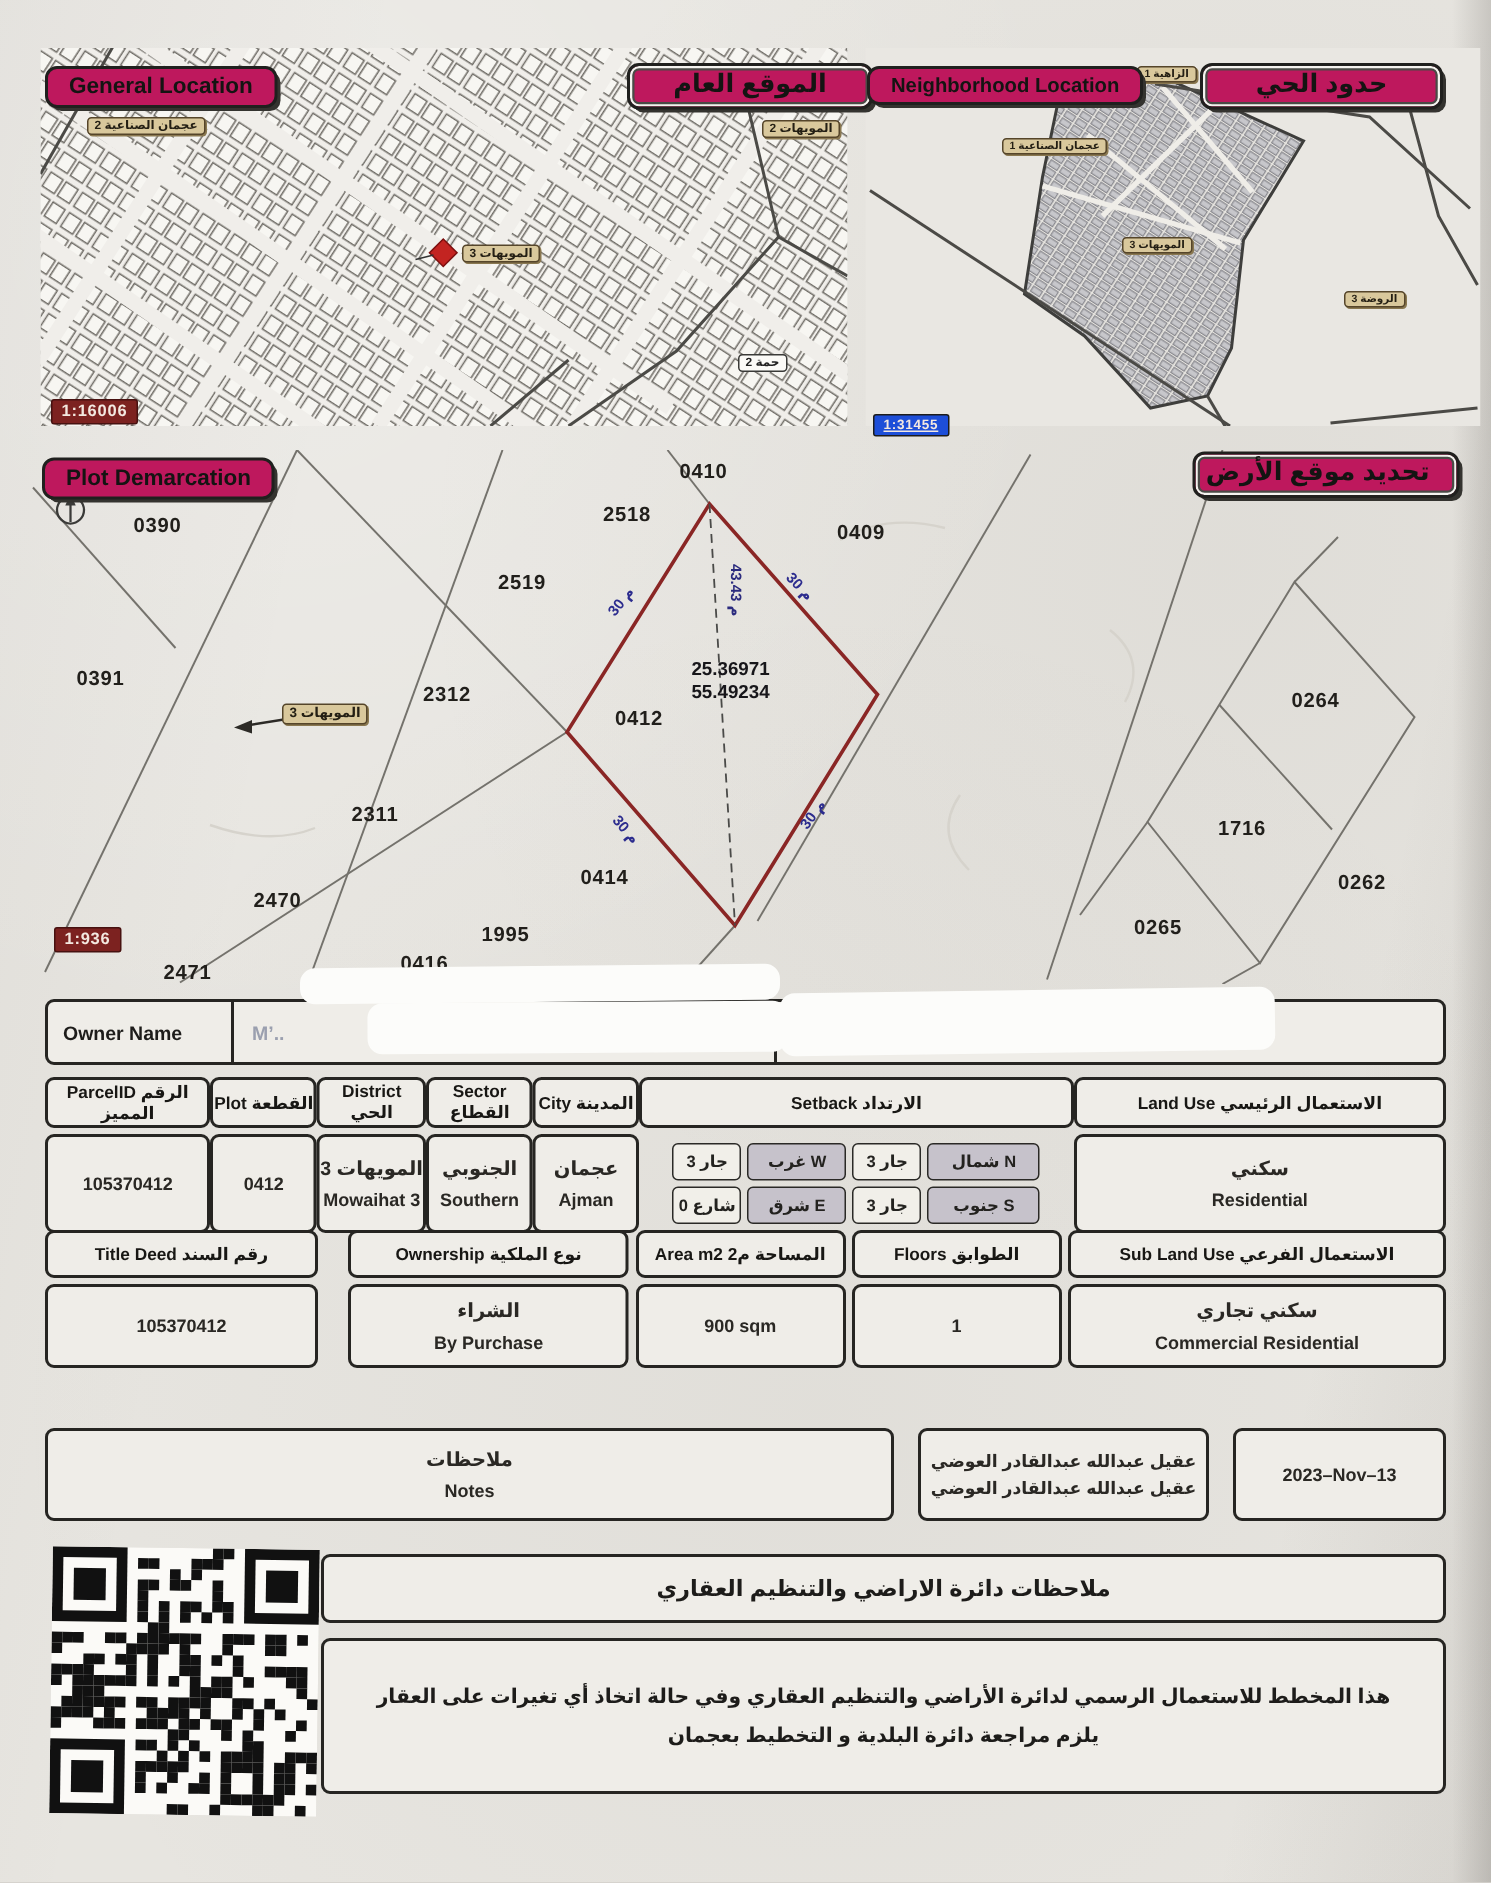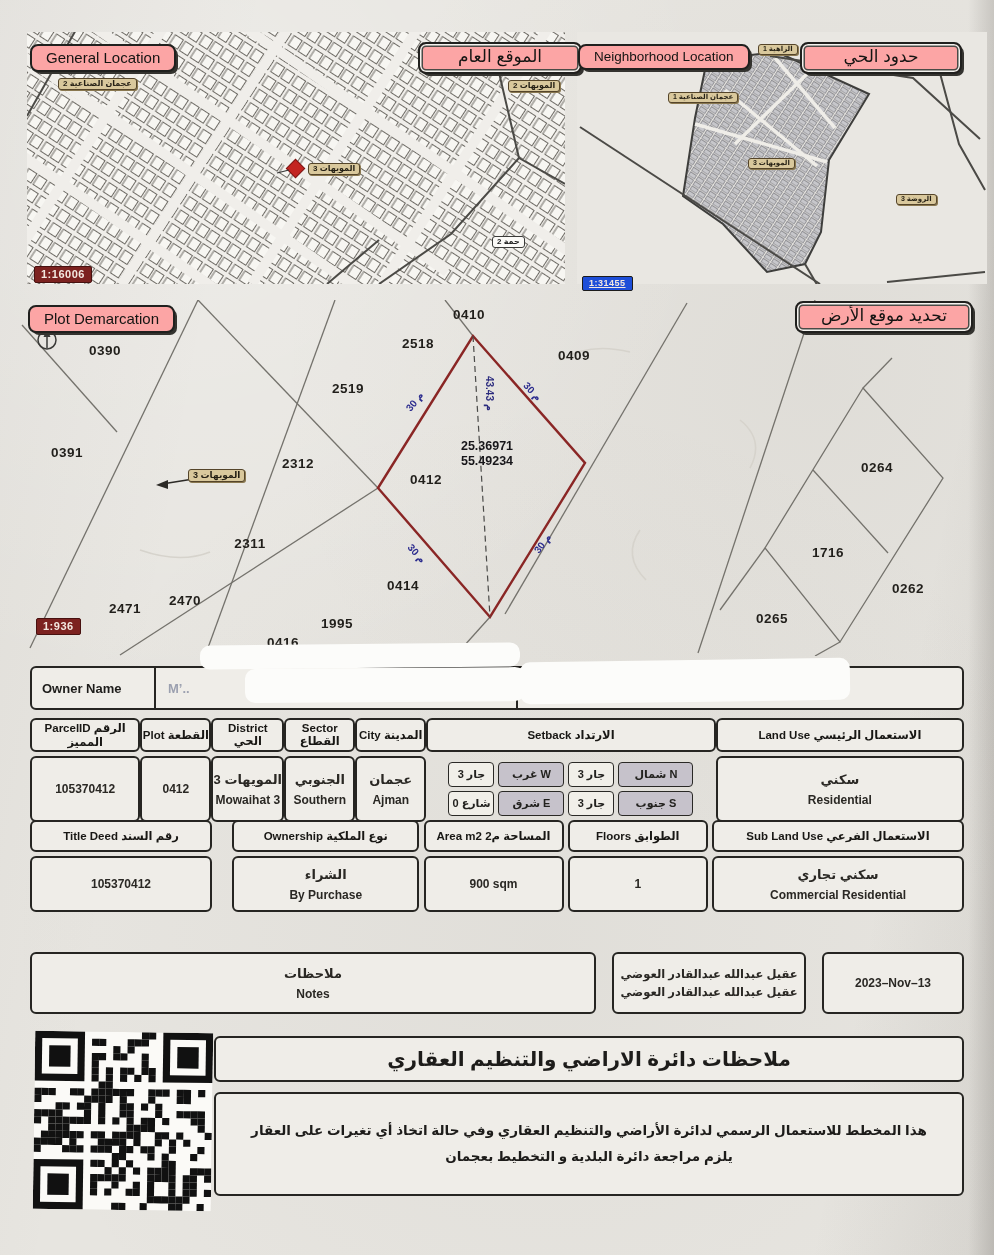--- a/index.html
+++ b/index.html
@@ -8,22 +8,22 @@
   .page::before{content:"";position:absolute;inset:0;pointer-events:none;
     background:
       radial-gradient(circle at 18% 12%, rgba(255,255,255,.25), transparent 40%),
       radial-gradient(circle at 82% 30%, rgba(120,115,105,.07), transparent 45%),
       radial-gradient(circle at 55% 75%, rgba(120,115,105,.06), transparent 50%),
       linear-gradient(100deg, rgba(90,85,78,.05), transparent 22%, transparent 85%, rgba(90,85,78,.12));}
   .page::after{content:"";position:absolute;top:0;right:0;width:26px;height:100%;pointer-events:none;
     background:linear-gradient(to right, transparent, rgba(70,65,60,.18));}
   .abs{position:absolute;}
   
-  .tbox{position:absolute;background:#fca5a5;border:2px solid #20201e;border-radius:8px;
-    box-shadow:3px 3px 0 -1px #34332f;padding:3px 14px 4px;font-weight:normal;font-size:15px;color:#141412;
+  .tbox{position:absolute;background:#be185d;border:2px solid #20201e;border-radius:8px;
+    box-shadow:3px 3px 0 -1px #34332f;padding:3px 14px 4px;font-weight:bold;font-size:15px;color:#141412;
     white-space:nowrap;z-index:6;}
   .tbox.ar{font-size:17px;padding:2px 18px 5px;box-shadow:3px 3px 0 -1px #34332f, inset 0 0 0 1.5px #f4f3ef, inset 0 0 0 3px #4a4a46;}
   
   .tag{position:absolute;background:#d9c89c;border:1px solid #55452a;border-radius:3px;
     font-size:8px;font-weight:bold;color:#241f14;padding:0 4px 1px;white-space:nowrap;
     box-shadow:1px 1px 0 #8a7850;z-index:5;}
   .tag.white{background:#fbfaf7;border-color:#3a3a38;box-shadow:none;color:#222;}
   .scale{position:absolute;background:#7c2220;color:#f3e8e0;font-weight:bold;font-size:11px;
     padding:1px 6px 2px;border-radius:2px;border:1px solid #471110;z-index:5;letter-spacing:.5px;}
   .scale.dark{background:#1d4ed8;border-color:#1c1c1c;text-decoration:underline;}
@@ -51,21 +51,21 @@
   .coords{position:absolute;transform:translate(-50%,-50%);font-size:12.5px;font-weight:bold;color:#17161a;z-index:4;}
   .wout{position:absolute;background:#fcfcfa;border-radius:10px;z-index:7;}
   .ownrow{position:absolute;left:30px;top:666px;width:934px;height:44px;display:flex;align-items:stretch;z-index:3;}
   .ownrow .lbl{width:112px;border-right:2px solid #262522;display:flex;align-items:center;padding-left:10px;
     font-size:13px;font-weight:bold;}
   .ownrow .val{flex:1;display:flex;align-items:center;padding-left:12px;}
   .ownrow .arlbl{width:430px;border-left:2px solid #262522;display:flex;align-items:center;
     justify-content:flex-end;padding-right:14px;font-size:16px;font-weight:bold;}
   .mrem{color:#8d93a6;font-size:13px;font-weight:bold;position:relative;z-index:9;opacity:.85;}
   .footerhead{position:absolute;left:214px;top:1036px;width:750px;height:46px;display:flex;
-    align-items:center;justify-content:center;font-size:20px;font-weight:bold;z-index:3;}
+    align-items:center;justify-content:center;font-size:15px;font-weight:bold;z-index:3;}
   .footerbody{position:absolute;left:214px;top:1092px;width:750px;height:104px;display:flex;
     align-items:center;justify-content:center;text-align:center;font-size:13.5px;font-weight:bold;
     line-height:1.9;padding:0 30px;box-sizing:border-box;z-index:3;}
   .qrwrap{position:absolute;left:34px;top:1032px;width:178px;height:178px;transform:rotate(.8deg);z-index:3;}
 </style>
 </head>
 <body>
 
 <div class="page">
 
@@ -175,21 +175,21 @@
   <div class="tbox" style="left:28px;top:305px;">Plot Demarcation</div>
   <div class="tbox ar" style="left:795px;top:301px;width:138px;text-align:center;" dir="rtl">تحديد موقع الأرض</div>
 
   <div class="pnum" style="left:105px;top:350px;">0390</div>
   <div class="pnum" style="left:67px;top:452px;">0391</div>
   <div class="pnum" style="left:418px;top:343px;">2518</div>
   <div class="pnum" style="left:348px;top:388px;">2519</div>
   <div class="pnum" style="left:298px;top:463px;">2312</div>
   <div class="pnum" style="left:250px;top:543px;">2311</div>
   <div class="pnum" style="left:185px;top:600px;">2470</div>
-  <div class="pnum" style="left:125px;top:608px;">2471</div>
+  <div class="pnum" style="left:125px;top:648px;">2471</div>
   <div class="pnum" style="left:283px;top:642px;">0416</div>
   <div class="pnum" style="left:337px;top:623px;">1995</div>
   <div class="pnum" style="left:403px;top:585px;">0414</div>
   <div class="pnum" style="left:426px;top:479px;">0412</div>
   <div class="pnum" style="left:469px;top:314px;">0410</div>
   <div class="pnum" style="left:574px;top:355px;text-align:right;">0409</div>
   <div class="pnum" style="left:877px;top:467px;">0264</div>
   <div class="pnum" style="left:828px;top:552px;">1716</div>
   <div class="pnum" style="left:908px;top:588px;">0262</div>
   <div class="pnum" style="left:772px;top:618px;">0265</div>

